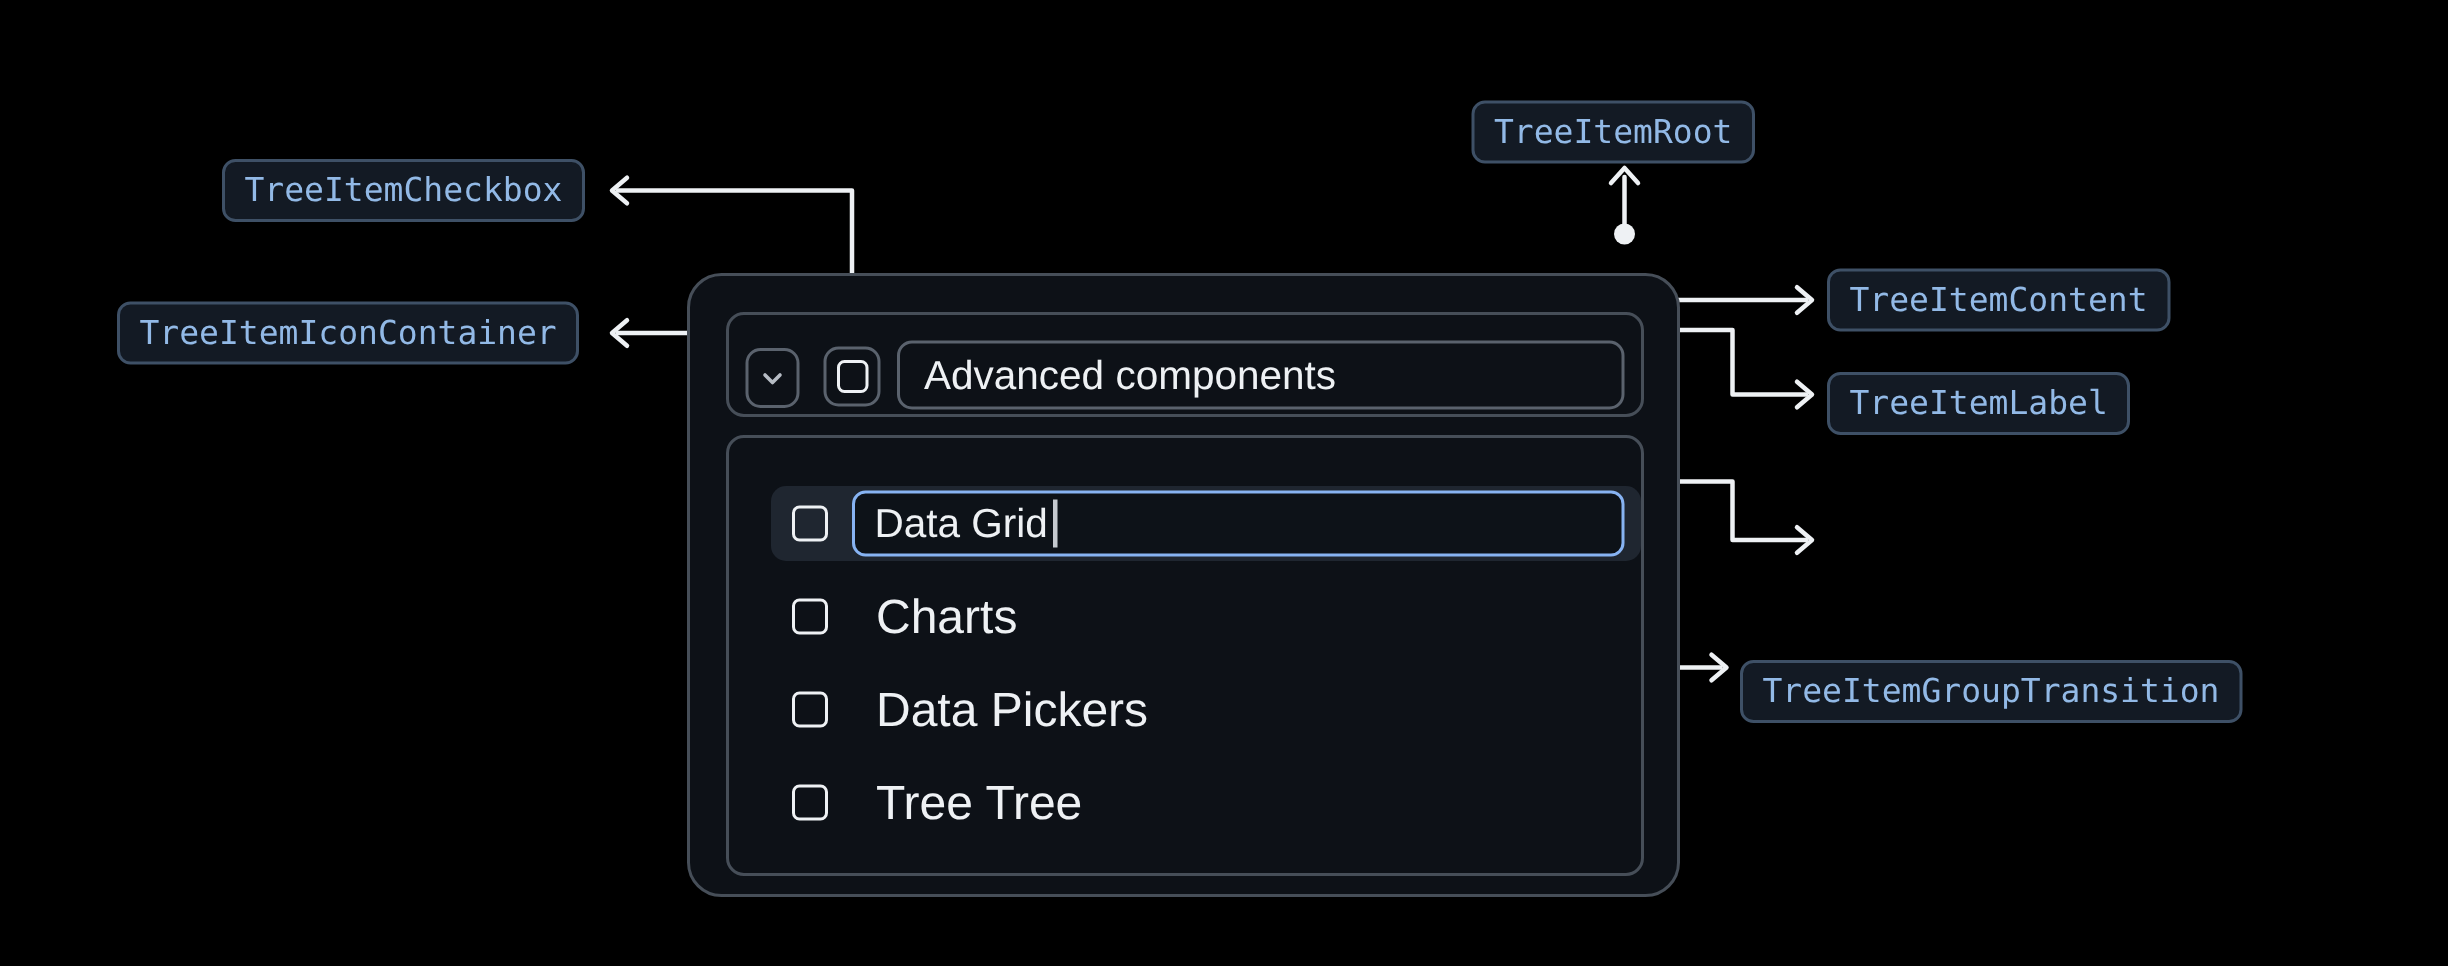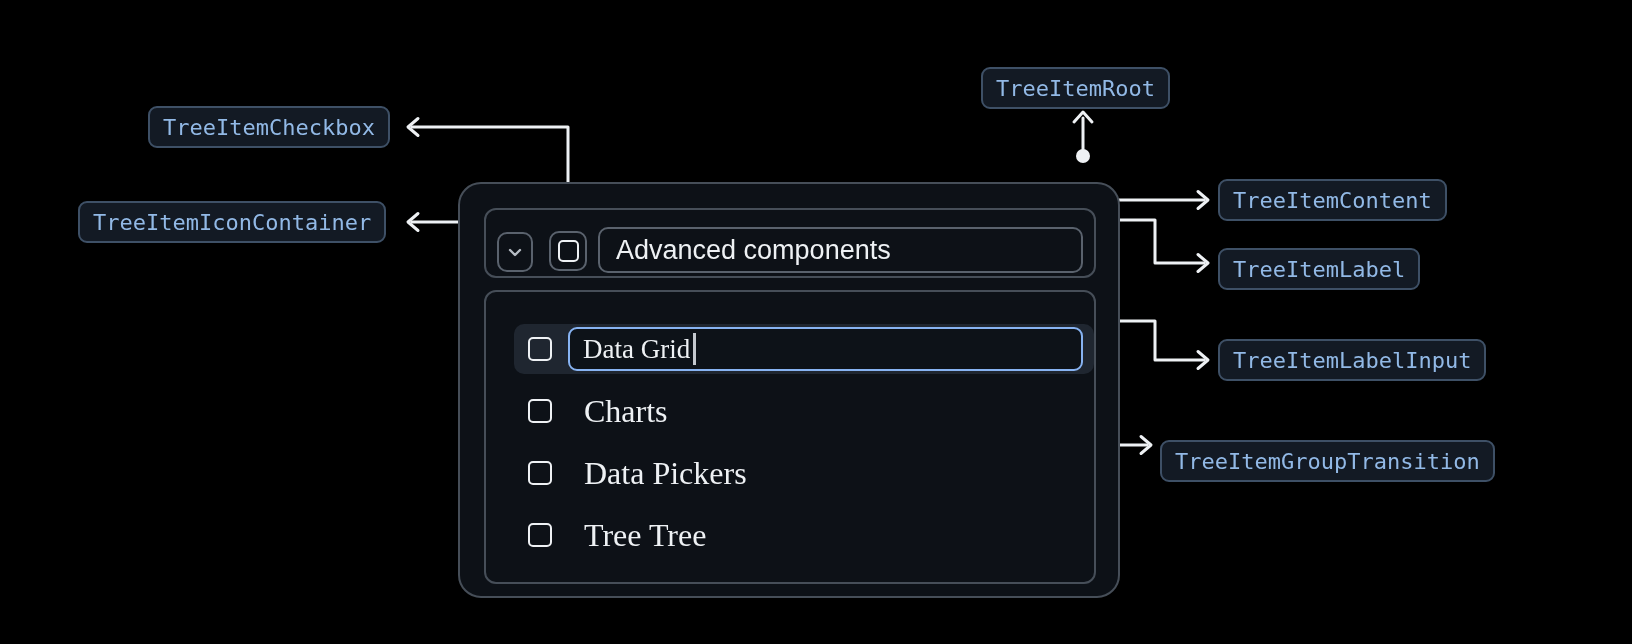--- a/index.html
+++ b/index.html
@@ -55,21 +55,21 @@
   }
   .label-box{
     flex:1;height:46px;margin-top:17px;margin-left:11px;margin-right:11px;
     border:2px solid var(--control-border);border-radius:10px;
     display:flex;align-items:center;padding-left:16px;
     color:var(--text-primary);font-size:27px;
   }
   .group-box{
     position:absolute;left:24px;top:106px;width:612px;height:294px;
     border:2px solid var(--surface-border);border-radius:12px;
-    display:flex;flex-direction:column;padding:32px 0 0 28px;font-family:Liberation Serif, serif;
+    display:flex;flex-direction:column;padding:32px 0 0 28px;
   }
   .row{
     height:50px;margin-bottom:12px;display:flex;align-items:center;flex:none;
   }
   .row .cb-icon{width:24px;height:24px;margin-left:14px;}
   .row .row-label{color:var(--text-primary);font-size:32px;margin-left:32px;white-space:nowrap;}
   .row-editing{
     width:580px;background:var(--row-highlight);border-radius:10px;
   }
   .label-input{
@@ -133,23 +133,20 @@
     </div>
   <div class="badge" style="left:78px;top:201px">
       <span>TreeItemIconContainer</span>
     </div>
   <div class="badge" style="left:1218px;top:179px">
       <span>TreeItemContent</span>
     </div>
   <div class="badge" style="left:1218px;top:248px">
       <span>TreeItemLabel</span>
     </div>
-  <div class="badge" style="left:1218px;top:339px">
-      <span>TreeItemLabelInput</span>
-    </div>
   <div class="badge" style="left:1160px;top:440px">
       <span>TreeItemGroupTransition</span>
     </div>
 
   <div class="root-box">
 
     <div class="content-box">
       <div class="icon-btn">
         <svg width="24" height="24" viewBox="0 0 24 24">
           <polyline points="7,10 12,15 17,10" fill="none" stroke="var(--chevron-color)" stroke-width="2.4" stroke-linecap="round" stroke-linejoin="round"></polyline>

